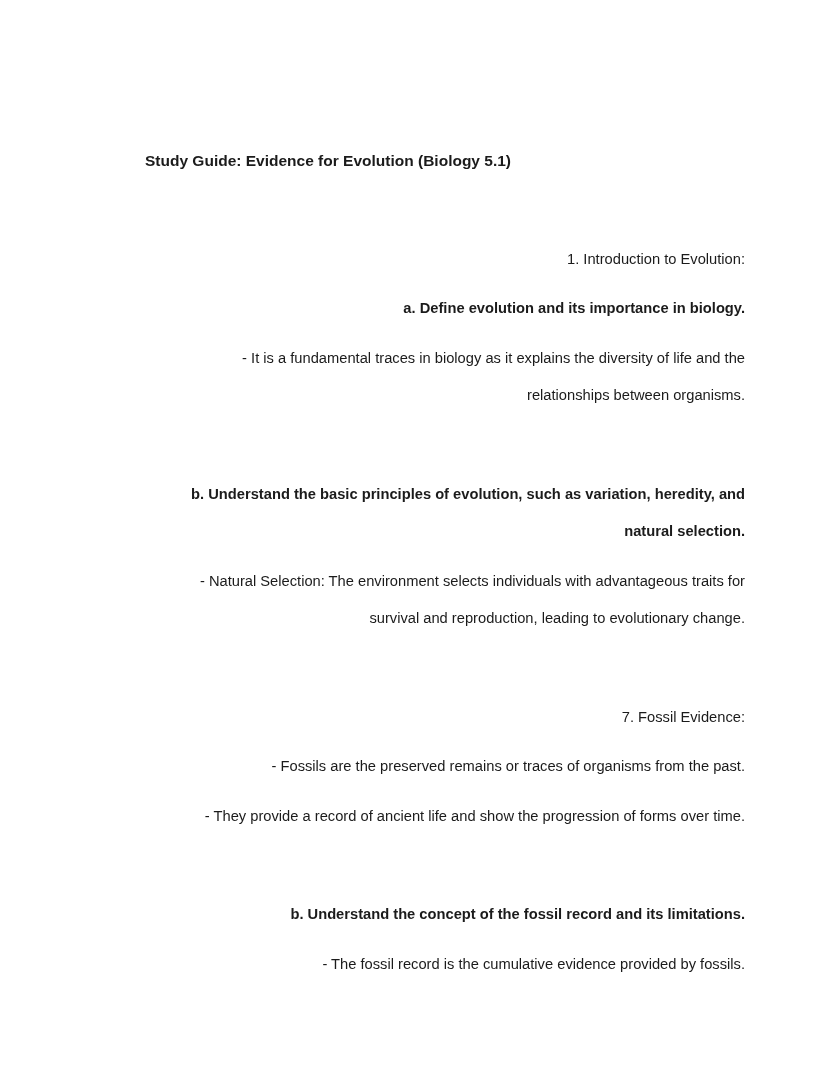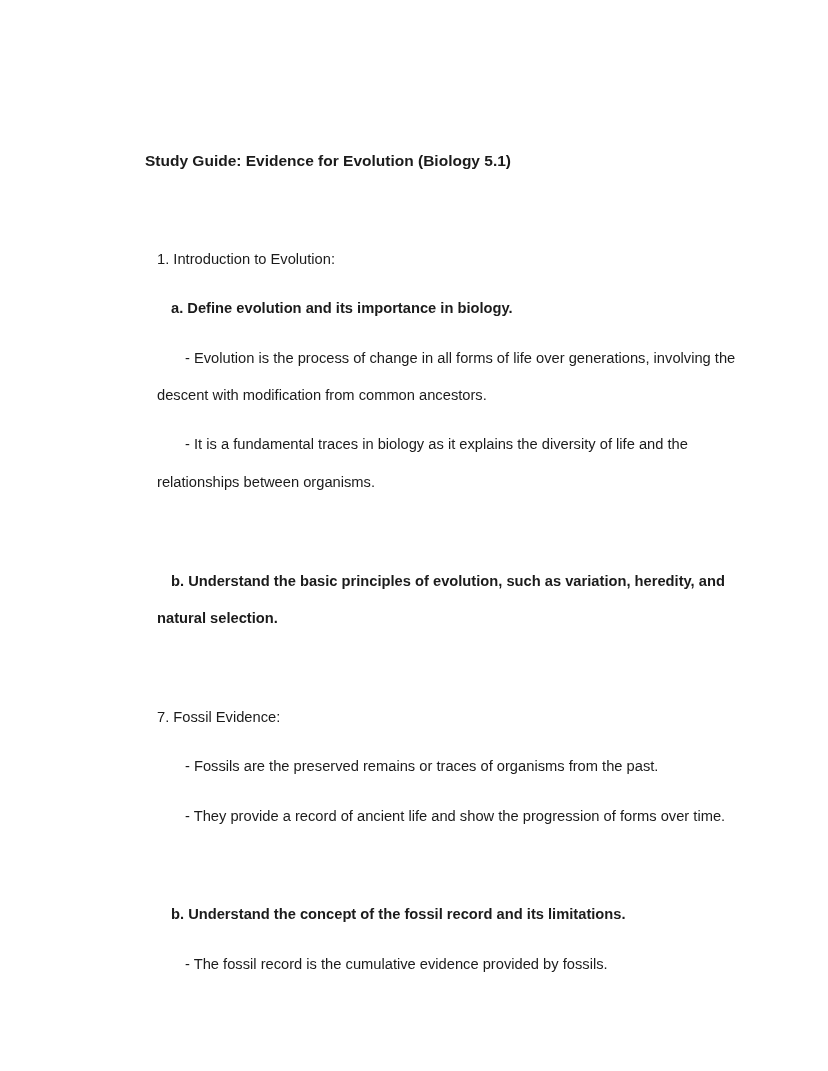--- a/index.html
+++ b/index.html
@@ -21,37 +21,38 @@
     white-space: nowrap;
   }
   .title-gap {
     height: 37.4px;
   }
   .para {
     font-size: 14.7px;
     line-height: 37.4px;
     min-height: 37.4px;
     text-indent: 0;
+    text-align: right;
   }
   .para.indent-1 { text-indent: 14px; font-weight: bold; }
   .para.indent-2 { text-indent: 28px; }
 </style>
 </head>
 <body>
 
 <div class="page">
   <h1 class="doc-title">Study Guide: Evidence for Evolution (Biology 5.1)</h1>
   <div class="title-gap"></div>
   <div>
       <div class="para indent-0">1. Introduction to Evolution:</div>
       <div class="para indent-1">a. Define evolution and its importance in biology.</div>
-      <div class="para indent-2">- Evolution is the process of change in all forms of life over generations, involving the descent with modification from common ancestors.</div>
       <div class="para indent-2">- It is a fundamental traces in biology as it explains the diversity of life and the relationships between organisms.</div>
       <div class="para indent-0"></div>
       <div class="para indent-1">b. Understand the basic principles of evolution, such as variation, heredity, and natural selection.</div>
+      <div class="para indent-2">- Natural Selection: The environment selects individuals with advantageous traits for survival and reproduction, leading to evolutionary change.</div>
       <div class="para indent-0"></div>
       <div class="para indent-0">7. Fossil Evidence:</div>
       <div class="para indent-2">- Fossils are the preserved remains or traces of organisms from the past.</div>
       <div class="para indent-2">- They provide a record of ancient life and show the progression of forms over time.</div>
       <div class="para indent-0"></div>
       <div class="para indent-1">b. Understand the concept of the fossil record and its limitations.</div>
       <div class="para indent-2">- The fossil record is the cumulative evidence provided by fossils.</div>
     </div>
 </div>
 

